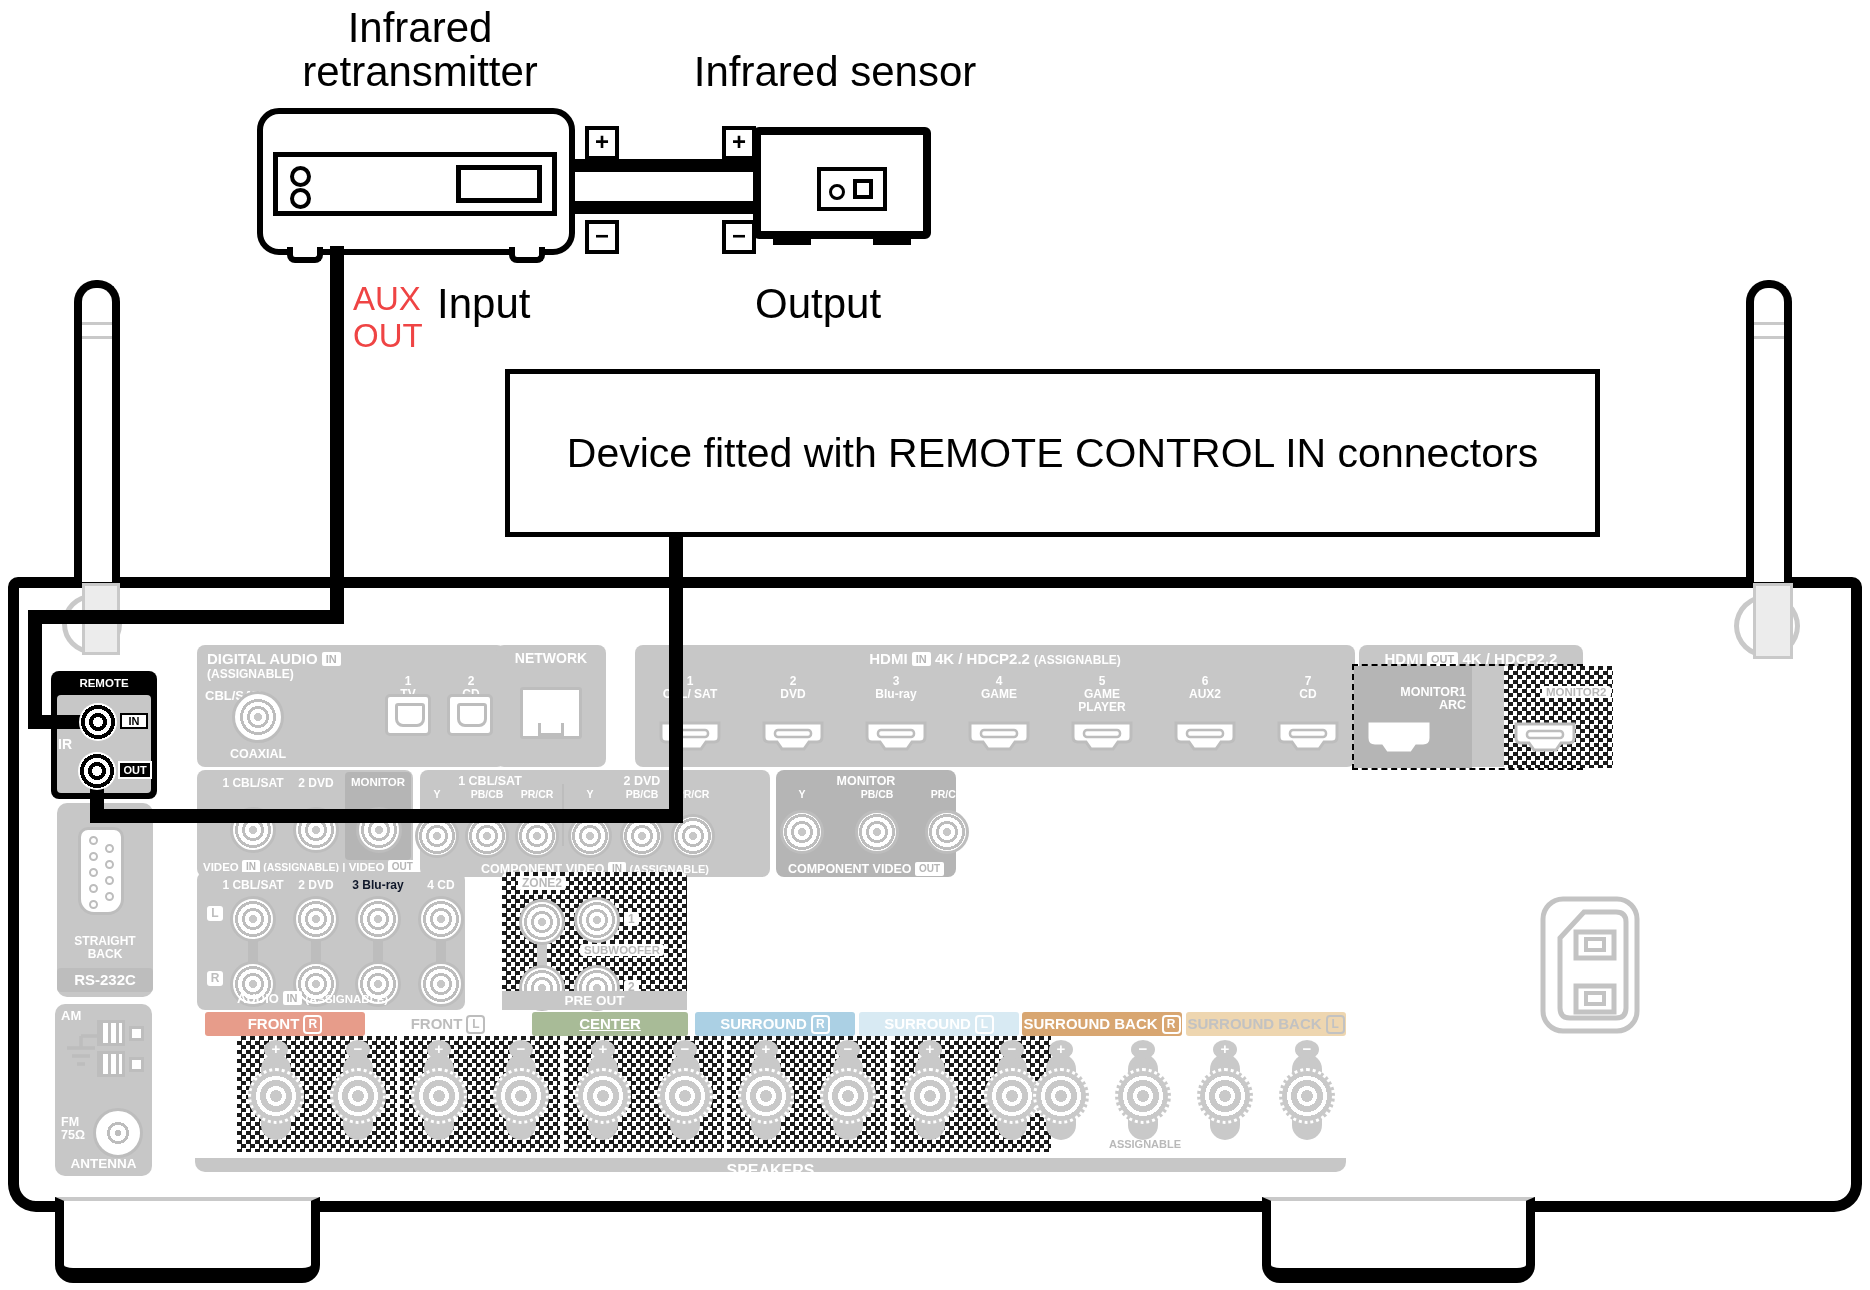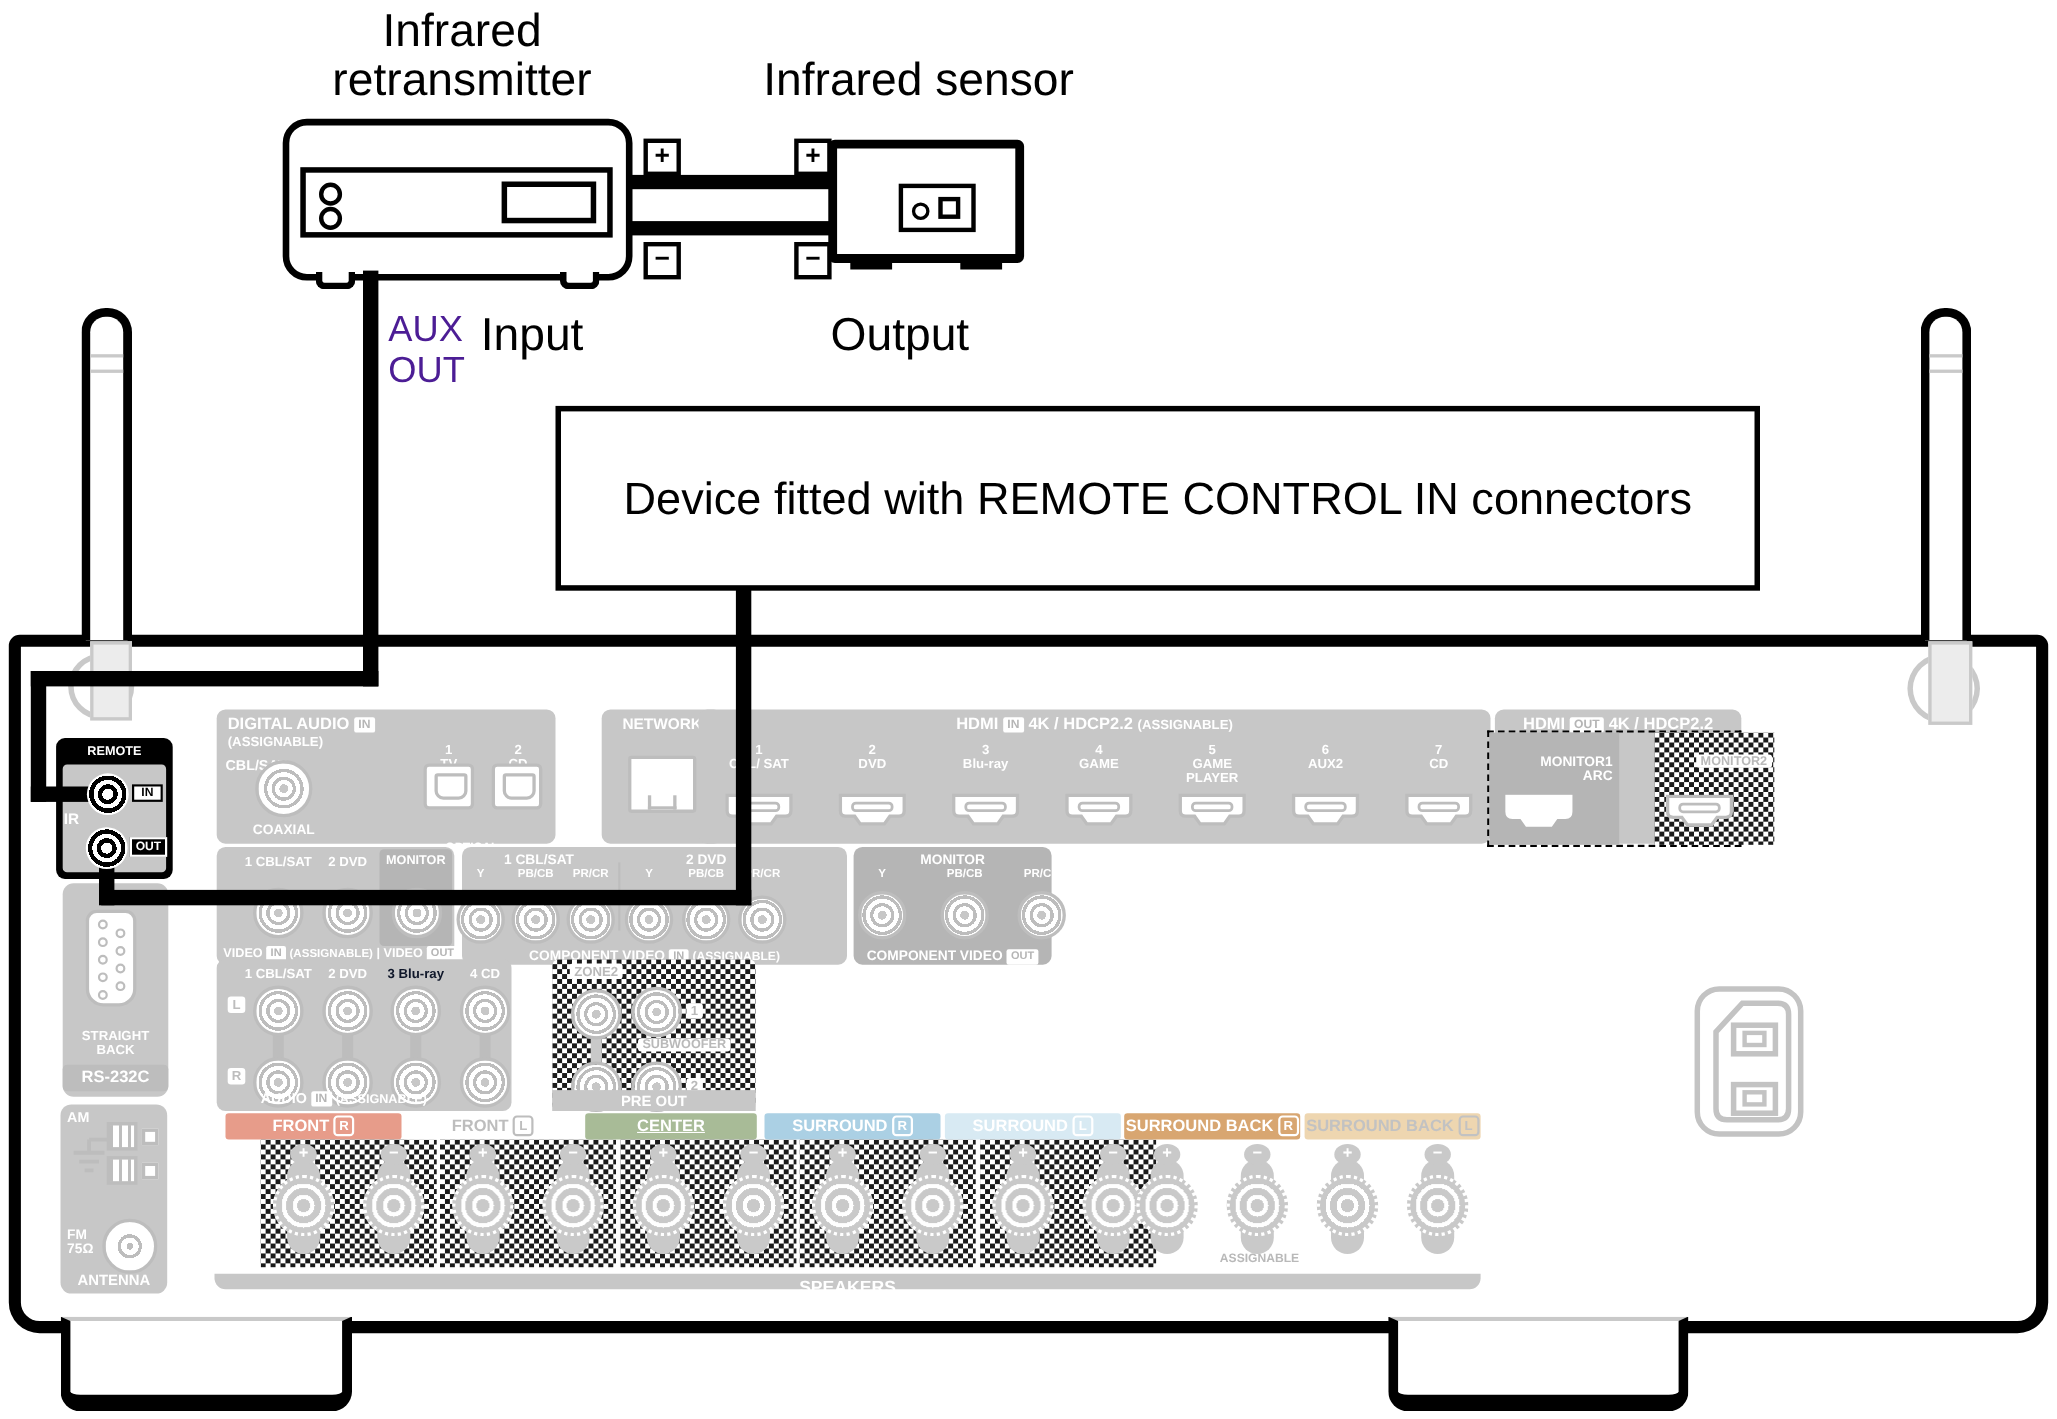--- a/index.html
+++ b/index.html
@@ -79,21 +79,21 @@
 
   <div class="a" style="left:753px;top:127px;width:178px;height:112px;border:8px solid #000;border-radius:6px;box-sizing:border-box;background:#fff;z-index:6;">
     <div class="a" style="left:56px;top:32px;width:70px;height:44px;border:4px solid #000;box-sizing:border-box;">
       <div class="a" style="left:8px;top:13px;width:10px;height:10px;border:3px solid #000;border-radius:50%;"></div>
       <div class="a" style="left:32px;top:8px;width:20px;height:20px;border:4px solid #000;box-sizing:border-box;"></div>
     </div>
     <div class="a" style="left:12px;top:98px;width:38px;height:12px;background:#000;"></div>
     <div class="a" style="left:112px;top:98px;width:38px;height:12px;background:#000;"></div>
   </div>
 
-  <div class="a" style="left:353px;top:280px;font-size:33px;line-height:37px;color:#4c1d95;">
+  <div class="a" style="left:353px;top:280px;font-size:33px;line-height:37px;color:#ef4444;">
     <div>AUX</div>
     <div>OUT</div>
   </div>
   <div class="a big" style="left:437px;top:282px;">Input</div>
   <div class="a big" style="left:755px;top:282px;">Output</div>
 
   <div class="a" style="left:505px;top:369px;width:1095px;height:168px;border:5px solid #000;box-sizing:border-box;background:#fff;display:flex;align-items:center;justify-content:center;z-index:6;">
     <div style="font-size:41px;color:#000;">Device fitted with REMOTE CONTROL IN connectors</div>
   </div>
 
@@ -148,21 +148,21 @@
     </div>
     <div class="a wlab ctr" style="left:252px;top:30px;width:44px;font-size:12px;line-height:13px;">
       <div>2</div>
       <div>CD</div>
     </div>
     <div class="optical" style="left:188px;top:49px;"></div>
     <div class="optical" style="left:250px;top:49px;"></div>
     <div class="a wlab ctr" style="left:193px;top:102px;width:78px;font-size:11px;margin-top:18px;">OPTICAL</div>
   </div>
 
-  <div class="panel" style="left:547px;top:645px;width:110px;height:122px;">
+  <div class="panel" style="left:496px;top:645px;width:110px;height:122px;">
     <div class="a wlab ctr" style="left:0;top:5px;width:110px;font-size:14px;">NETWORK</div>
     <div class="a" style="left:24px;top:42px;width:62px;height:52px;background:#fff;border:3px solid #bdbdbd;border-radius:3px;box-sizing:border-box;">
       <div class="a" style="left:15px;top:33px;width:26px;height:13px;background:#fff;border:3px solid #bdbdbd;border-top:none;box-sizing:border-box;"></div>
     </div>
   </div>
 
   <div class="panel" style="left:635px;top:645px;width:720px;height:122px;">
     <div class="a wlab ctr" style="left:0;top:5px;width:720px;font-size:15px;">
       <span>HDMI</span>
       <span class="badge">IN</span>

